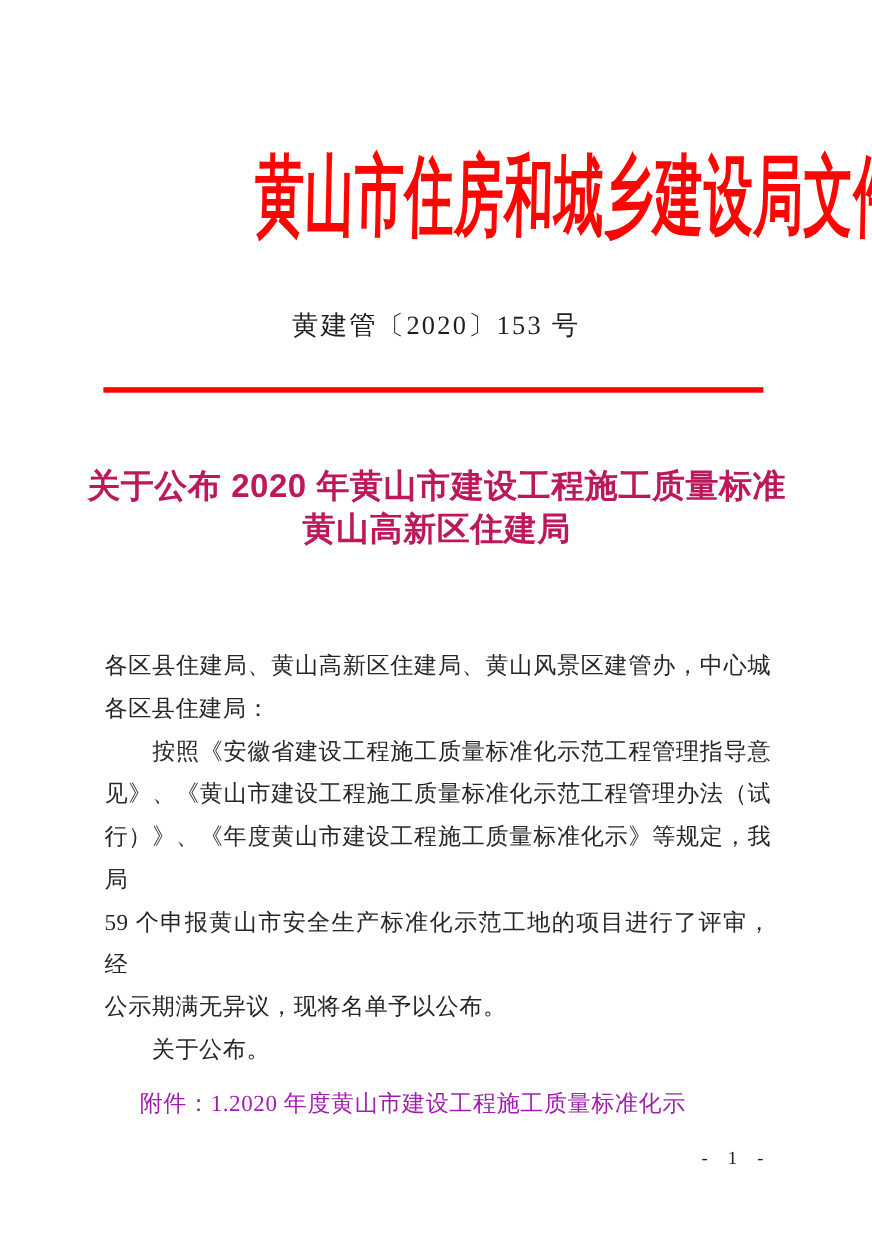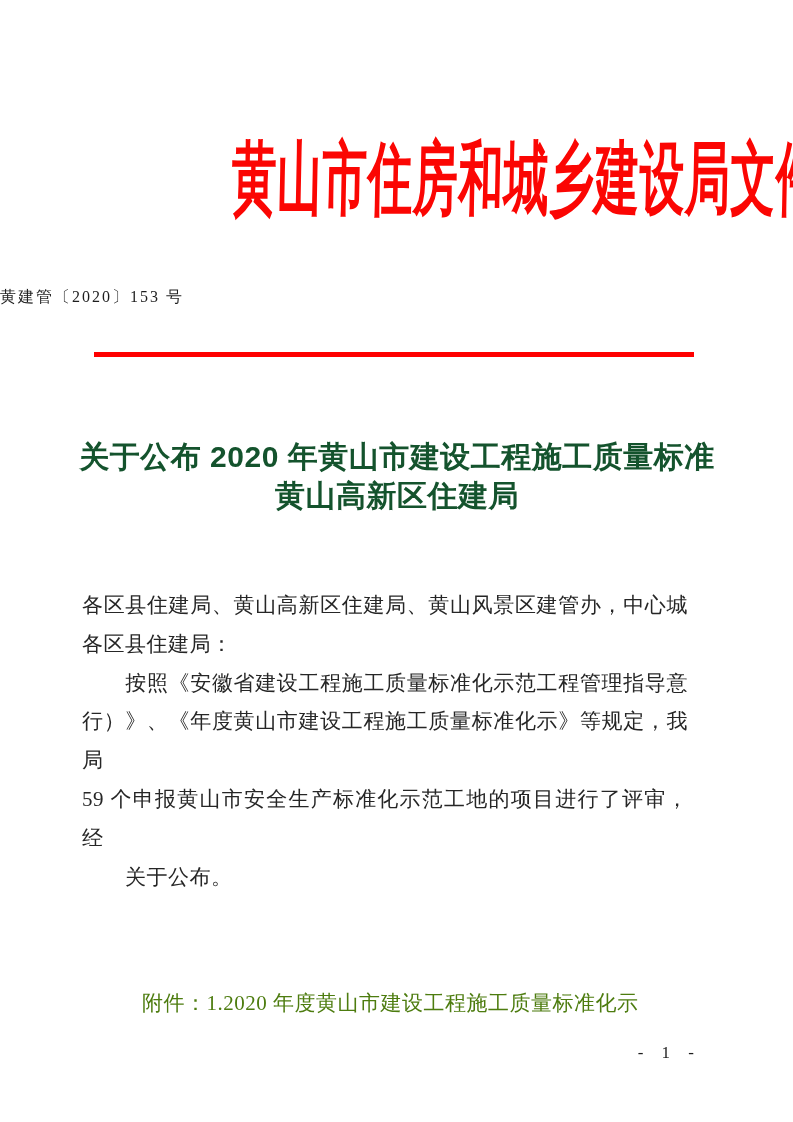--- a/index.html
+++ b/index.html
@@ -24,60 +24,59 @@
     color:#fb0603;
     transform:scaleX(0.56) skewX(-2deg);
     transform-origin:50% 50%;
     letter-spacing:1px;
     font-family:"Liberation Serif","DejaVu Serif",serif;
   }
 
   
   .doc-number {
     position:absolute; top:283px; left:0; width:793px;
-    text-align:left;
-    font-size:16px; line-height:28px;
+    text-align:center;
+    font-size:24px; line-height:28px;
     letter-spacing:2px;
     color:#1e1e1e;
   }
 
   
   .red-rule {
     position:absolute; left:94px; top:352px;
     width:600px; height:5px;
     background:#ff0000;
   }
 
   
   .doc-title {
-    position:absolute; top:438px; left:47px; width:700px;
+    position:absolute; top:424px; left:47px; width:700px;
     text-align:center;
     font-family:"Liberation Sans","DejaVu Sans",sans-serif;
     font-weight:bold;
     font-size:30px; line-height:38.5px;
-    color:#14532d;
+    color:#be185d;
     letter-spacing:0.5px;
   }
 
   
   .body-text {
-    position:absolute; top:586px; left:82px; width:606px;
+    position:absolute; top:586px; left:95px; width:606px;
     font-size:21px; line-height:38.8px;
     color:#262626;
   }
   .body-text p { margin:0; letter-spacing:0.5px; }
   .fill { text-align:justify; text-align-last:justify; }
 
   
   .attachment-line {
     position:absolute; top:988px; left:127px; width:580px;
     font-size:21px; line-height:30px;
     letter-spacing:0.5px;
-    color:#4d7c0f;
-    margin-left:15px;
+    color:#a21caf;
   }
 
   
   .page-number {
     position:absolute; top:1042px; right:92px;
     font-size:17px; line-height:22px;
     letter-spacing:7px;
     color:#1e1e1e;
   }
 </style>
@@ -96,22 +95,24 @@
 
   <div class="doc-title">
     <div>关于公布 2020 年黄山市建设工程施工质量标准</div>
     <div>黄山高新区住建局</div>
   </div>
 
   <div class="body-text">
     <p class="fill">各区县住建局、黄山高新区住建局、黄山风景区建管办，中心城</p>
     <p>各区县住建局：</p>
     <p class="fill">　　按照《安徽省建设工程施工质量标准化示范工程管理指导意</p>
+    <p class="fill">见》、《黄山市建设工程施工质量标准化示范工程管理办法（试</p>
     <p class="fill">行）》、《年度黄山市建设工程施工质量标准化示》等规定，我局</p>
     <p class="fill">59 个申报黄山市安全生产标准化示范工地的项目进行了评审，经</p>
+    <p>公示期满无异议，现将名单予以公布。</p>
     <p>　　关于公布。</p>
   </div>
 
   <div class="attachment-line">附件：1.2020 年度黄山市建设工程施工质量标准化示</div>
 
   <div class="page-number">- 1 -</div>
 
 </div>
 
 </body></html>

